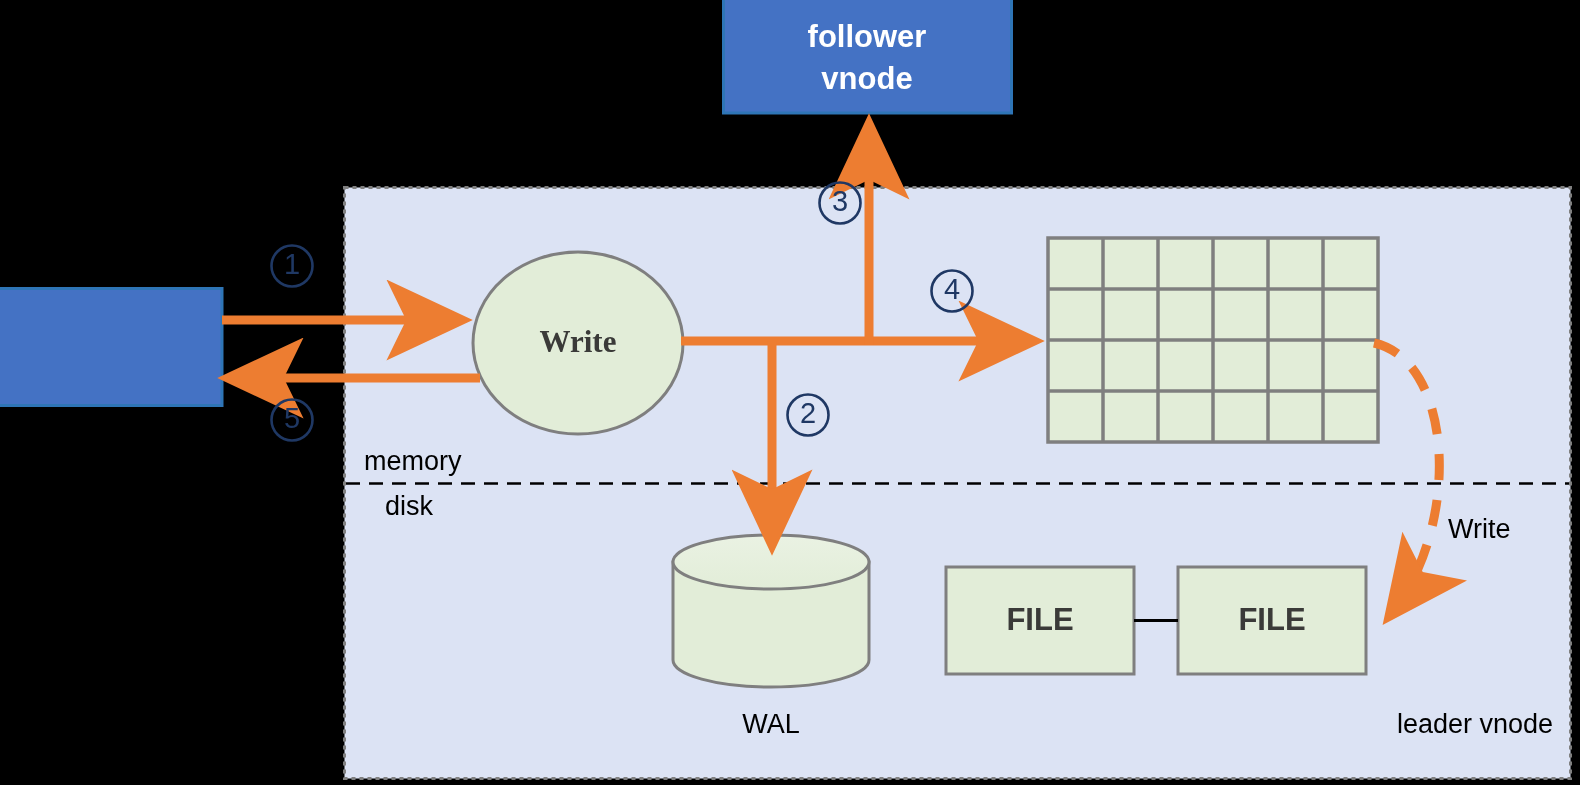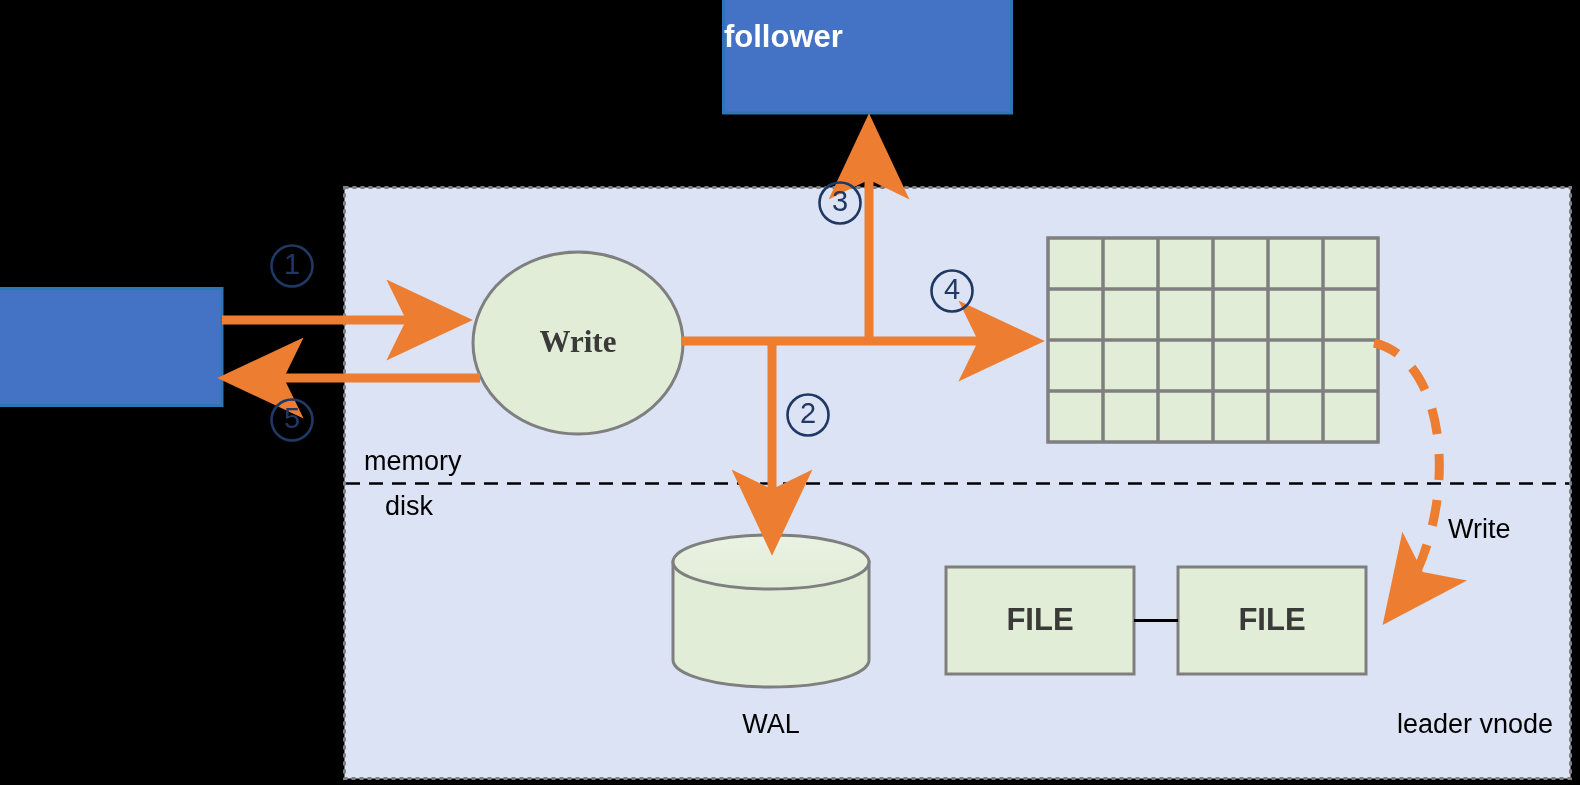--- a/index.html
+++ b/index.html
@@ -24,20 +24,21 @@
   }
   .txt {
     position: absolute;
     white-space: nowrap;
     line-height: 1.12;
   }
   .box-label {
     color: #FFFFFF;
     font-weight: bold;
     font-size: 31px;
+    text-align: center;
   }
   .node-label {
     color: #3A3A38;
     font-weight: bold;
     font-size: 31px;
     text-align: center;
   }
   .plain-label {
     color: #000000;
     font-size: 27px;
@@ -112,20 +113,21 @@
 
     <circle cx="292" cy="266" r="20.5" fill="none" stroke="#1F3864" stroke-width="2.6"></circle>
     <circle cx="292" cy="420" r="20.5" fill="none" stroke="#1F3864" stroke-width="2.6"></circle>
     <circle cx="808" cy="415" r="20.5" fill="none" stroke="#1F3864" stroke-width="2.6"></circle>
     <circle cx="840" cy="203" r="20.5" fill="none" stroke="#1F3864" stroke-width="2.6"></circle>
     <circle cx="952" cy="291" r="20.5" fill="none" stroke="#1F3864" stroke-width="2.6"></circle>
   </svg>
 
 
   <div class="txt box-label" style="left:724px; top:20px; width:286px;">follower</div>
+  <div class="txt box-label" style="left:724px; top:62px; width:286px;">vnode</div>
 
   <div class="txt node-label" style="left:474px; top:325px; width:208px;font-family:Liberation Serif, serif;">Write</div>
 
   <div class="txt node-label" style="left:946px; top:603px; width:188px;">FILE</div>
   <div class="txt node-label" style="left:1178px; top:603px; width:188px;">FILE</div>
 
   <div class="txt plain-label" style="left:673px; top:709px; width:196px; text-align:center;">WAL</div>
 
   <div class="txt plain-label" style="left:364px; top:446px;">memory</div>
   <div class="txt plain-label" style="left:385px; top:491px;">disk</div>

